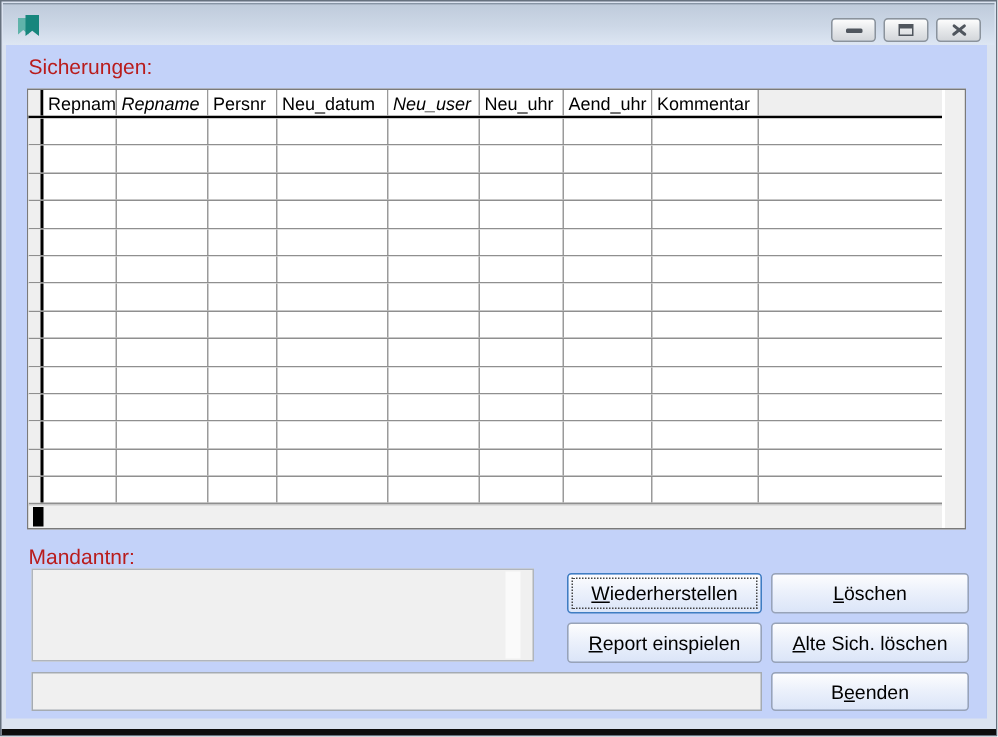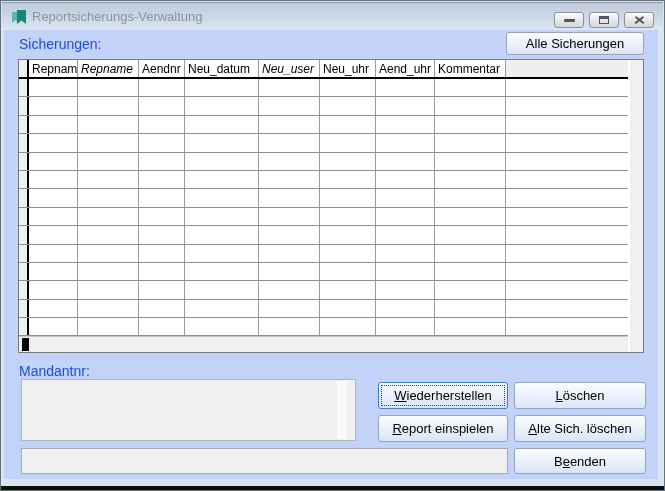--- a/index.html
+++ b/index.html
@@ -37,21 +37,21 @@
   .glyph-close { position:relative; width:11px; height:9px; }
   .glyph-close span { position:absolute; left:0; top:3px; width:11px; height:2.4px; background:#50565e; border-radius:1px; }
   .glyph-close span:first-child { transform:rotate(38deg); }
   .glyph-close span:last-child  { transform:rotate(-38deg); }
 
   
   .client {
     position:absolute; left:3px; top:29px; width:654px; height:449px;
     background:#c3d2f9;
   }
-  .lbl { position:absolute; font-size:14px; color:#1d4ed8; }
+  .lbl { position:absolute; font-size:14px; color:#b91c1c; }
   .lbl-sicherungen { left:15px; top:6px; }
   .lbl-kommentar  { left:15px; top:333px; }
 
   
   .btn {
     position:absolute; font-size:13px; color:#000; text-align:center;
     border:1px solid #98a3b8; border-radius:3px;
     background:linear-gradient(#fdfdfe, #ecf1fb 45%, #dbe5f8);
     display:flex; align-items:center; justify-content:center; cursor:default;
     font-family:"Liberation Sans", sans-serif;
@@ -115,50 +115,48 @@
 
 <div class="window">
 
   <div class="titlebar">
     <span class="app-icon">
       <svg width="16" height="16" viewBox="0 0 16 16" aria-hidden="true">
         <path d="M1 3 h7 v11 l-3.5-3 L1 14 Z" fill="#5fb3aa"></path>
         <path d="M6 1 h9 v14 l-4.5-3.5 L6 15 Z" fill="#17867d"></path>
       </svg>
     </span>
-    <span class="title-text">Reportsicherungs-Verwaltung</span>
     <div class="win-controls">
       <div class="win-btn">
         <span class="glyph-min"></span>
       </div>
       <div class="win-btn">
         <span class="glyph-restore"></span>
       </div>
       <div class="win-btn">
         <span class="glyph-close">
             <span></span>
             <span></span>
           </span>
       </div>
     </div>
   </div>
 
   <div class="client">
 
     <div class="lbl lbl-sicherungen">Sicherungen:</div>
 
-    <button class="btn btn-alle">Alle Sicherungen</button>
 
     <div class="grid">
       <div class="grid-main">
         <div class="grid-header" id="grid-header">
             <div class="hsel"></div>
             <div class="hcell" style="flex: 0 0 49px;">Repname</div>
             <div class="hcell" style="flex: 0 0 61px; font-style: italic;">Repname</div>
-            <div class="hcell" style="flex: 0 0 46px;">Aendnr</div>
+            <div class="hcell" style="flex: 0 0 46px;">Persnr</div>
             <div class="hcell" style="flex: 0 0 74px;">Neu_datum</div>
             <div class="hcell" style="flex: 0 0 61px; font-style: italic;">Neu_user</div>
             <div class="hcell" style="flex: 0 0 56px;">Neu_uhr</div>
             <div class="hcell" style="flex: 0 0 59px;">Aend_uhr</div>
             <div class="hcell" style="flex: 0 0 71px;">Kommentar</div>
             <div class="hfill"></div>
           </div>
         <div class="grid-rows" id="grid-rows">
             <div class="grid-row">
               <div class="rsel"></div>

